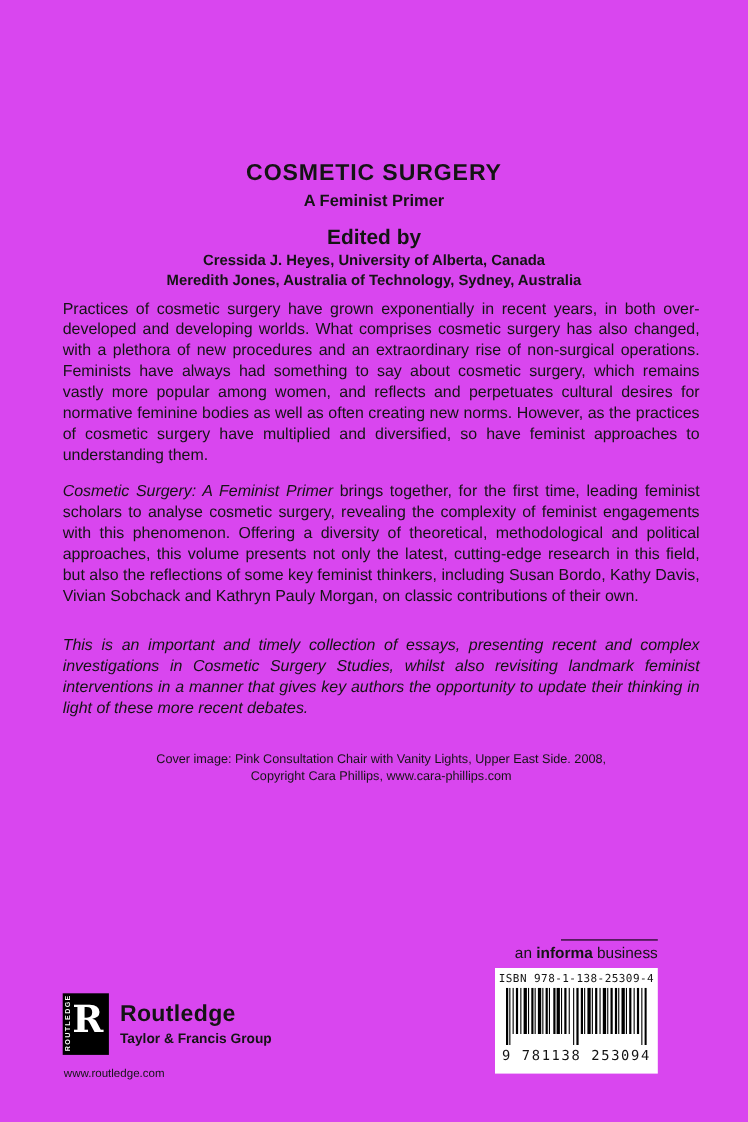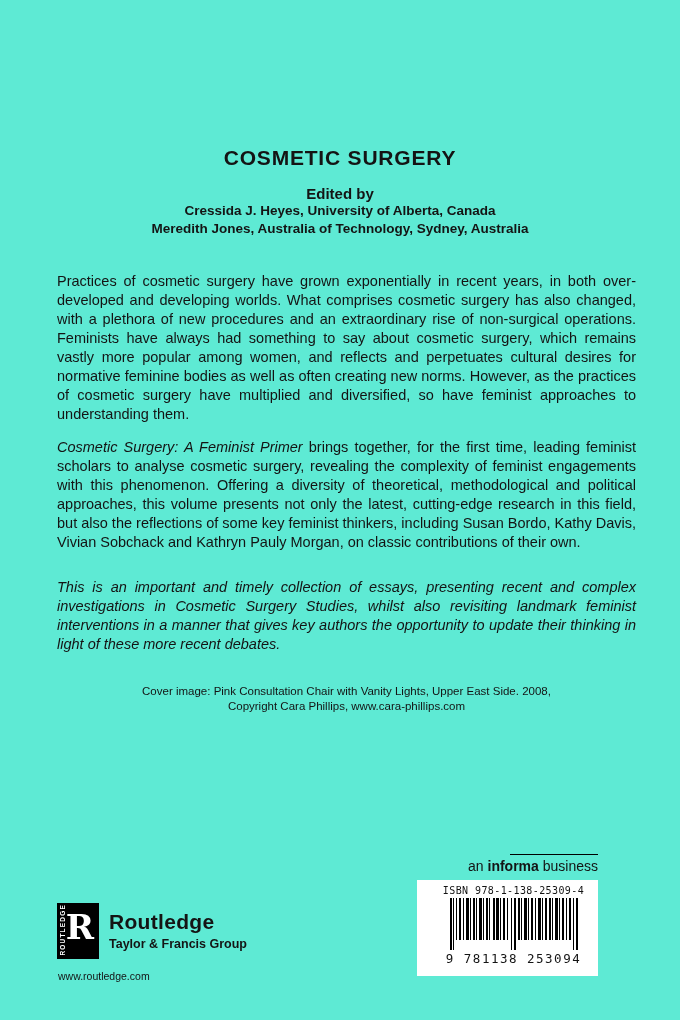--- a/index.html
+++ b/index.html
@@ -5,29 +5,29 @@
   html, body { margin: 0; padding: 0; }
   body {
     width: 680px; height: 1020px;
     background: #f4b3cb;
     font-family: "Liberation Sans", sans-serif;
     color: #141414;
   }
   .cover {
     position: relative;
     width: 680px; height: 1020px;
-    background: #5eead4;
+    background: #d946ef;
     overflow: hidden;
   }
 
   
   .title-block { position: absolute; top: 146px; left: 0; right: 0; text-align: center; }
   .title { font-size: 21px; font-weight: bold; letter-spacing: 0.8px; }
   .subtitle { font-size: 15px; font-weight: bold; margin-top: 4px; }
-  .edited-label { font-size: 15px; font-weight: bold; margin-top: 15px; }
+  .edited-label { font-size: 19px; font-weight: bold; margin-top: 15px; }
   .editor-line { font-size: 13.5px; font-weight: bold; line-height: 18px; }
 
   
   .blurb { position: absolute; top: 272px; left: 57px; right: 44px; }
   .blurb p {
     margin: 0 0 14px 0;
     font-size: 14.5px;
     line-height: 19px;
     text-align: justify;
   }
@@ -47,24 +47,23 @@
   .informa {
     position: absolute; top: 854px; right: 82px;
     text-align: right; font-size: 14px;
   }
   .informa-rule { width: 88px; height: 1px; background: #000; margin: 0 0 3px auto; }
   .informa b { font-weight: bold; }
 
   
   .barcode {
     position: absolute; top: 880px; right: 82px;
-    width: 169px; height: 96px;
+    width: 148px; height: 96px;
     background: #ffffff;
     text-align: center;
-    padding-left: 12px;
   }
   .isbn-label {
     font-family: "DejaVu Sans Mono", monospace;
     font-size: 10px; letter-spacing: 0.4px;
     padding-top: 5px;
   }
   .bars { margin-top: 2px; }
   .digits {
     font-family: "DejaVu Sans Mono", monospace;
     font-size: 12.5px; letter-spacing: 1.5px;
@@ -93,20 +92,21 @@
   .brand-group { font-size: 12.5px; font-weight: bold; margin-top: 3px; }
   .site-url { font-size: 10.5px; margin-top: 11px; margin-left: 1px; }
 </style>
 </head>
 <body>
 
 <div class="cover">
 
   <div class="title-block">
     <div class="title">COSMETIC SURGERY</div>
+    <div class="subtitle">A Feminist Primer</div>
     <div class="edited-label">Edited by</div>
     <div class="editor-line">Cressida J. Heyes, University of Alberta, Canada</div>
     <div class="editor-line">Meredith Jones, Australia of Technology, Sydney, Australia</div>
   </div>
 
   <div class="blurb">
     <p>Practices of cosmetic surgery have grown exponentially in recent years, in both over-developed and developing worlds. What comprises cosmetic surgery has also changed, with a plethora of new procedures and an extraordinary rise of non-surgical operations. Feminists have always had something to say about cosmetic surgery, which remains vastly more popular among women, and reflects and perpetuates cultural desires for normative feminine bodies as well as often creating new norms. However, as the practices of cosmetic surgery have multiplied and diversified, so have feminist approaches to understanding them.</p>
     <p><span class="lead-italic">Cosmetic Surgery: A Feminist Primer</span><span> brings together, for the first time, leading feminist scholars to analyse cosmetic surgery, revealing the complexity of feminist engagements with this phenomenon. Offering a diversity of theoretical, methodological and political approaches, this volume presents not only the latest, cutting-edge research in this field, but also the reflections of some key feminist thinkers, including Susan Bordo, Kathy Davis, Vivian Sobchack and Kathryn Pauly Morgan, on classic contributions of their own.</span></p>
     <p class="quote">This is an important and timely collection of essays, presenting recent and complex investigations in Cosmetic Surgery Studies, whilst also revisiting landmark feminist interventions in a manner that gives key authors the opportunity to update their thinking in light of these more recent debates.</p>
 

